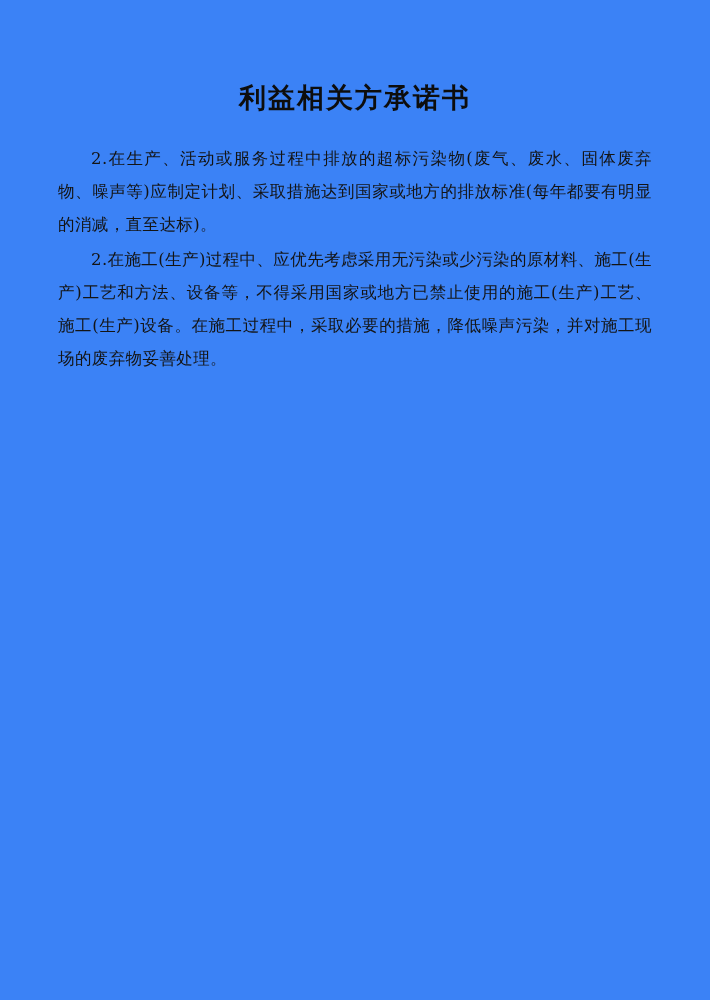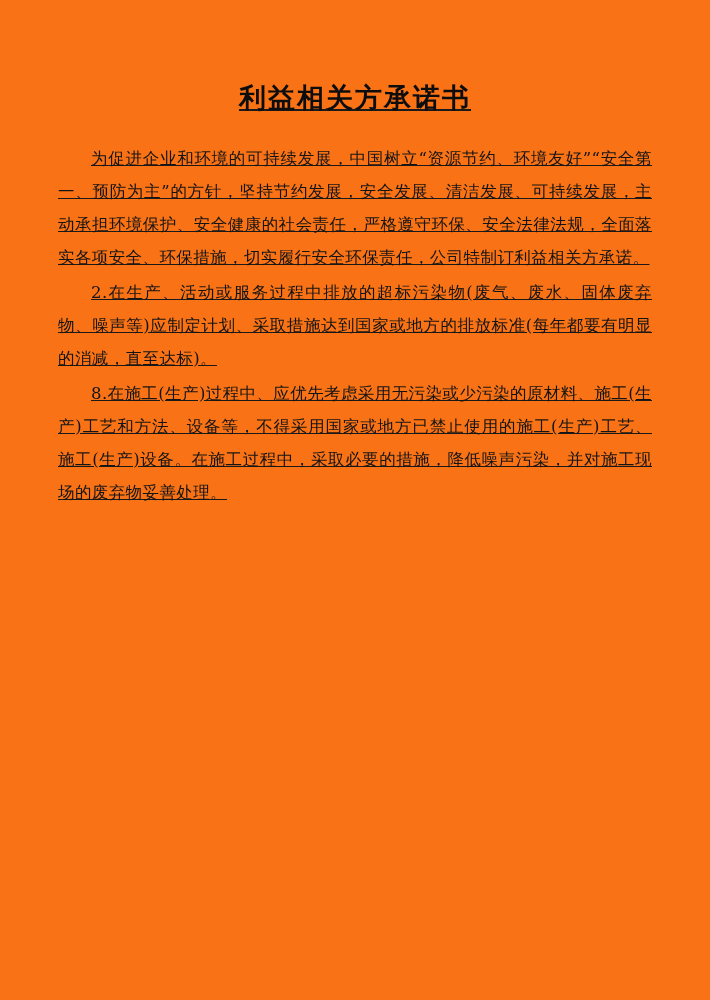--- a/index.html
+++ b/index.html
@@ -14,22 +14,21 @@
     color: #1a1a1a;
     position: relative;
     overflow: hidden;
   }
   .page {
     width: 710px;
     height: 1000px;
     box-sizing: border-box;
     padding: 62px 58px 40px 58px;
     position: relative;
-    background: #f97316;
-    text-decoration: underline;
+    background: #3b82f6;
   }
   .doc-title {
     text-align: center;
     font-size: 27px;
     font-weight: bold;
     letter-spacing: 2px;
     margin: 18px 0 26px 0;
     font-family: "DejaVu Serif", "Liberation Serif", serif;
     color: #0d0d0d;
   }
@@ -52,18 +51,17 @@
   }
 </style>
 </head>
 <body>
 
 <div class="page">
 
   <h1 class="doc-title">利益相关方承诺书</h1>
 
   <div class="body-block">
-    <p class="para">为促进企业和环境的可持续发展，中国树立“资源节约、环境友好”“安全第一、预防为主”的方针，坚持节约发展，安全发展、清洁发展、可持续发展，主动承担环境保护、安全健康的社会责任，严格遵守环保、安全法律法规，全面落实各项安全、环保措施，切实履行安全环保责任，公司特制订利益相关方承诺。</p>
     <p class="para item">2.在生产、活动或服务过程中排放的超标污染物(废气、废水、固体废弃物、噪声等)应制定计划、采取措施达到国家或地方的排放标准(每年都要有明显的消减，直至达标)。</p>
-    <p class="para item">8.在施工(生产)过程中、应优先考虑采用无污染或少污染的原材料、施工(生产)工艺和方法、设备等，不得采用国家或地方已禁止使用的施工(生产)工艺、施工(生产)设备。在施工过程中，采取必要的措施，降低噪声污染，并对施工现场的废弃物妥善处理。</p>
+    <p class="para item">2.在施工(生产)过程中、应优先考虑采用无污染或少污染的原材料、施工(生产)工艺和方法、设备等，不得采用国家或地方已禁止使用的施工(生产)工艺、施工(生产)设备。在施工过程中，采取必要的措施，降低噪声污染，并对施工现场的废弃物妥善处理。</p>
   </div>
 
 </div>
 
 </body></html>

